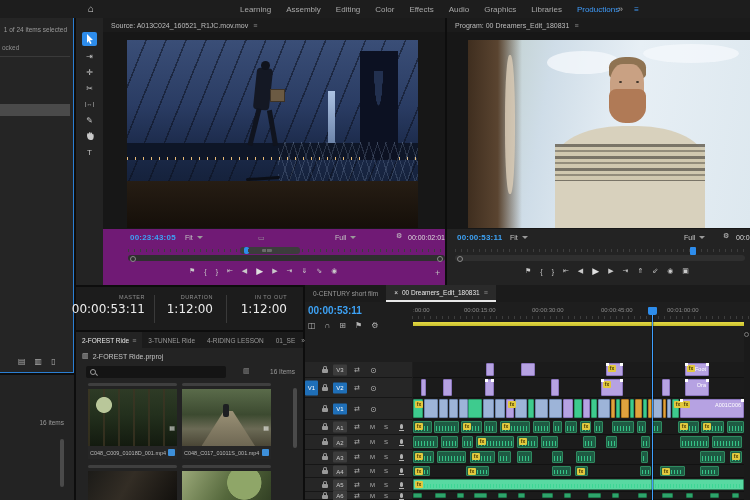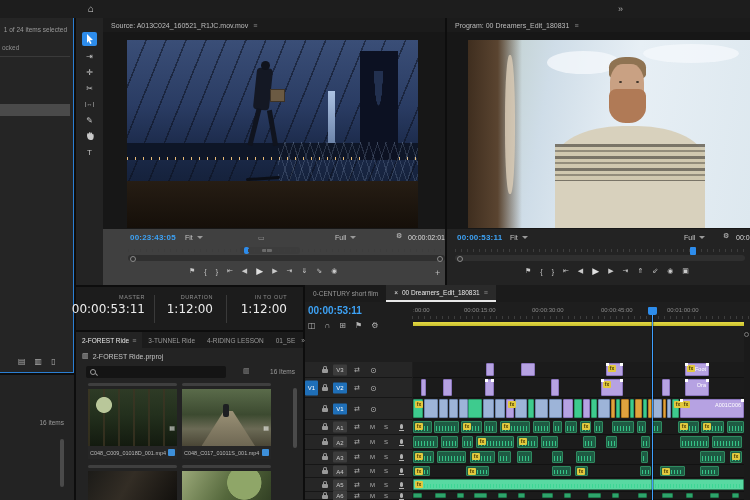--- a/index.html
+++ b/index.html
@@ -27,21 +27,21 @@
   #sidebar2{left:0;top:375px;width:74px;height:125px;background:#232323;}
   #sb2-count{position:absolute;right:10px;top:44px;font-size:6.5px;color:#9a9a9a;}
   #sb2-scroll{position:absolute;right:10px;top:64px;width:4px;height:48px;background:#4a4a4a;border-radius:2px;}
   
   #tools{left:76px;top:18px;width:27px;height:267px;background:#232323;}
   .tool{position:absolute;left:6px;width:15px;height:14px;display:flex;align-items:center;justify-content:center;font-size:8px;color:#c2c2c2;}
   .tool.selected{background:#2d8ceb;border-radius:2px;}
   
   .mon-tabbar{position:absolute;height:14px;background:#1b1b1b;display:flex;align-items:center;gap:5px;padding-left:8px;box-sizing:border-box;font-size:7px;color:#bdbdbd;white-space:nowrap;overflow:hidden;}
   .menu-ic{font-size:7px;color:#8f8f8f;}
-  #src-panel{left:103px;top:18px;width:342px;height:267px;background:#404040;}
+  #src-panel{left:103px;top:18px;width:342px;height:267px;background:#701a75;}
   #prog-panel{left:447px;top:18px;width:303px;height:267px;background:#232323;}
   .viewer{position:absolute;background:#171717;}
   .photo{position:absolute;overflow:hidden;}
   .ctrlrow{position:absolute;height:17px;font-size:7px;}
   .tc{color:#3da2f5;font-weight:bold;font-size:8px;letter-spacing:.2px;}
   .dd{position:absolute;display:flex;align-items:center;gap:4px;color:#c4c4c4;font-size:7px;}
   .caret{width:0;height:0;border-left:3px solid transparent;border-right:3px solid transparent;border-top:3px solid #9a9a9a;}
   .scrub{position:absolute;height:6px;background:#2f2f2f;border-radius:3px;}
   .scrub-end{position:absolute;top:1px;width:4px;height:4px;border:1px solid #8a8a8a;border-radius:50%;}
   .ticks{position:absolute;height:3px;background:repeating-linear-gradient(90deg,#3d3d3d 0 1px,transparent 1px 6px);}
@@ -150,20 +150,32 @@
   .t4{position:absolute;inset:0;background:radial-gradient(circle at 70% 40%,#8fa668 0 26%,rgba(0,0,0,0) 27%),linear-gradient(120deg,#9aa878 0%,#55683c 55%,#324024 100%);}
   svg{display:block;}
 </style>
 </head>
 <body>
 
 <div id="app">
 
   <div class="abs" id="topbar">
     <span id="home-ic">⌂</span>
+    <div id="ws-tabs">
+      <span class="ws">Learning</span>
+      <span class="ws">Assembly</span>
+      <span class="ws">Editing</span>
+      <span class="ws">Color</span>
+      <span class="ws">Effects</span>
+      <span class="ws">Audio</span>
+      <span class="ws">Graphics</span>
+      <span class="ws">Libraries</span>
+      <span class="ws active">Productions</span>
+      <span id="ws-menu">≡</span>
+    </div>
     <span id="ws-overflow">»</span>
   </div>
 
   <div class="panel" id="sidebar">
     <span id="sb-status">1 of 24 items selected</span>
     <span id="sb-colhdr">ocked</span>
     <div id="sb-hdrline"></div>
     <div id="sb-selrow"></div>
     <div id="sb-foot">
       <span>▤</span>

